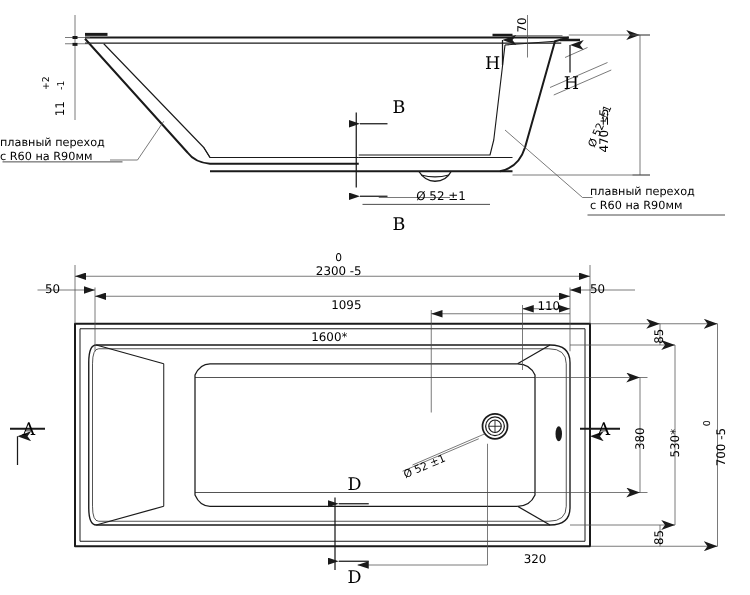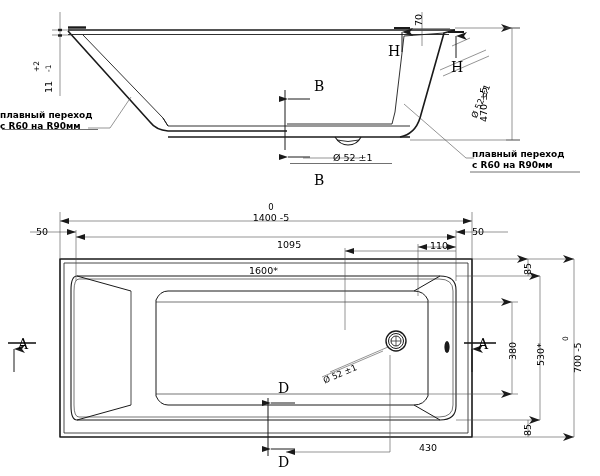--- a/index.html
+++ b/index.html
@@ -18,21 +18,21 @@
     position:absolute;
     font-family:"DejaVu Sans","Liberation Sans",sans-serif;
     white-space:nowrap;
     line-height:1;
     color:#000;
   }
   .dim{font-size:9.5px;}
   .dim-sm{font-size:8.5px;}
   .tol{font-size:7.5px;}
   .sect{font-size:14px;font-family:"DejaVu Serif","Liberation Serif",serif;}
-  .note{font-size:9px;font-weight:bold;}
+  .note{font-size:9px;}
   .rot90{transform-origin:0 0;transform:rotate(-90deg);}
   .rot-ang{transform-origin:0 0;}
   .stack{position:absolute;text-align:center;}
   .stack .top{font-size:8.5px;display:block;}
   .stack .bot{font-size:9.5px;display:block;}
 </style>
 </head>
 <body>
 
 <div id="sheet">
@@ -224,45 +224,45 @@
   <div class="lbl note" style="left:472px;top:161px;">с R60 на R90мм</div>
 
   <div class="lbl sect" style="left:314px;top:79px;">B</div>
   <div class="lbl sect" style="left:314px;top:173px;">B</div>
 
   <div class="lbl sect" style="left:388px;top:44px;">H</div>
   <div class="lbl sect" style="left:451px;top:60px;">H</div>
 
   <div class="stack" style="left:241px;top:202px;width:60px;">
     <span class="top">0</span>
-    <span class="bot">1400 -5</span>
+    <span class="bot">2300 -5</span>
   </div>
 
   <div class="lbl dim" style="left:249px;top:226px;margin-top:40px;">1600*</div>
 
-  <div class="lbl dim" style="left:277px;top:240px;text-align:right;">1095</div>
+  <div class="lbl dim" style="left:265px;top:240px;text-align:right;">1095</div>
 
   <div class="lbl dim" style="left:36px;top:227px;">50</div>
 
   <div class="lbl dim" style="left:472px;top:227px;">50</div>
 
   <div class="lbl dim" style="left:430px;top:241px;">110</div>
 
   <div class="lbl dim rot90" style="left:523px;top:275px;">85</div>
 
   <div class="lbl dim rot90" style="left:523px;top:436px;">85</div>
 
   <div class="lbl dim rot90" style="left:508px;top:360px;">380</div>
 
   <div class="lbl dim rot90" style="left:536px;top:366px;">530*</div>
 
   <div class="lbl tol rot90" style="left:562px;top:341px;">0</div>
   <div class="lbl dim rot90" style="left:573px;top:373px;">700 -5</div>
 
-  <div class="lbl dim" style="left:419px;top:443px;">430</div>
+  <div class="lbl dim" style="left:419px;top:443px;">320</div>
 
   <div class="lbl dim-sm rot-ang" style="left:322px;top:377px;transform:rotate(-23deg);">Ø 52 ±1</div>
 
   <div class="lbl sect" style="left:18px;top:337px;">A</div>
   <div class="lbl sect" style="left:478px;top:337px;">A</div>
 
   <div class="lbl sect" style="left:278px;top:381px;">D</div>
   <div class="lbl sect" style="left:278px;top:455px;">D</div>
 
 </div>

